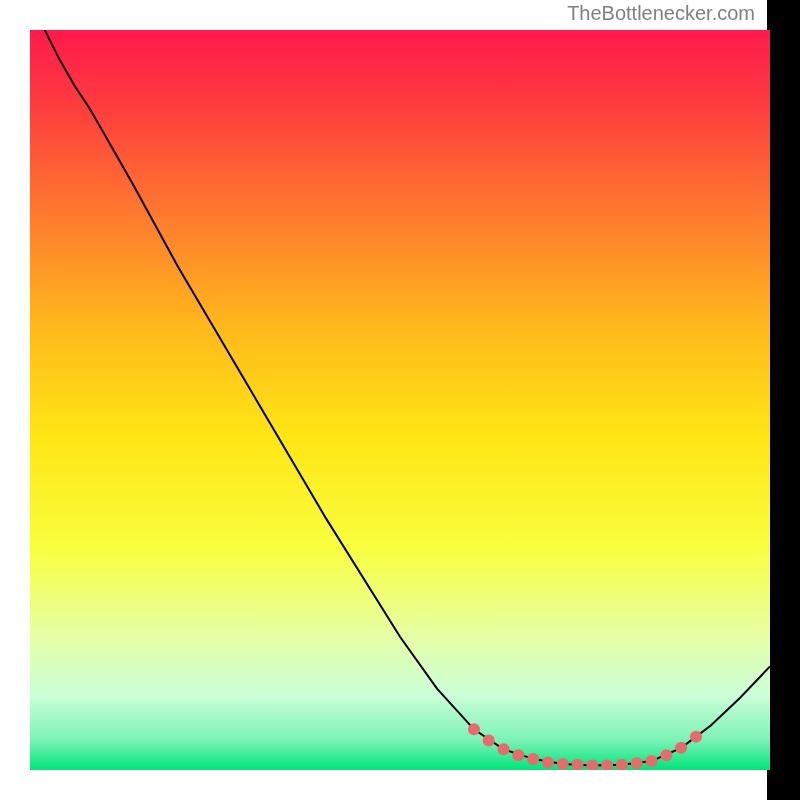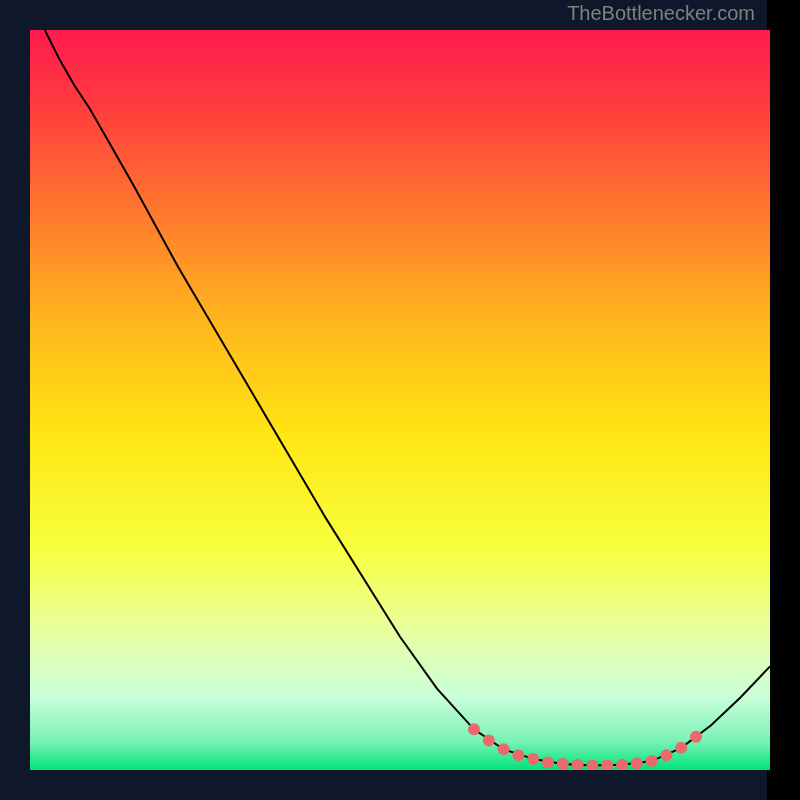--- a/index.html
+++ b/index.html
@@ -8,21 +8,21 @@
     background: #000;
     width: 800px;
     height: 800px;
     overflow: hidden;
     font-family: Arial, sans-serif;
   }
   .container {
     position: relative;
     width: 767px;
     height: 800px;
-    background: #0f172a;
+    background: #ffffff;
   }
   .watermark {
     position: absolute;
     top: 2px;
     right: 12px;
     color: #808080;
     font-size: 20px;
     font-weight: normal;
     z-index: 10;
   }

